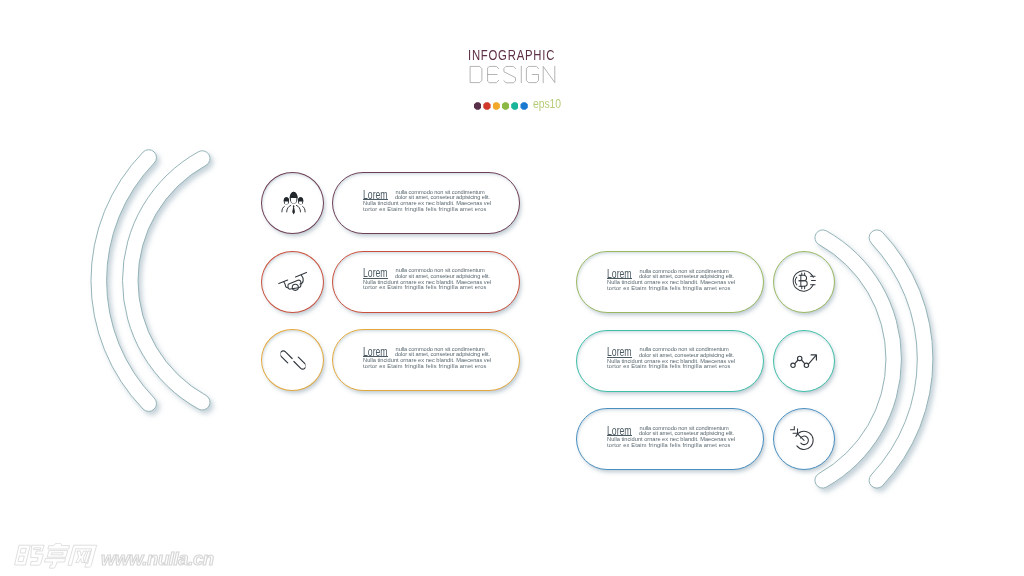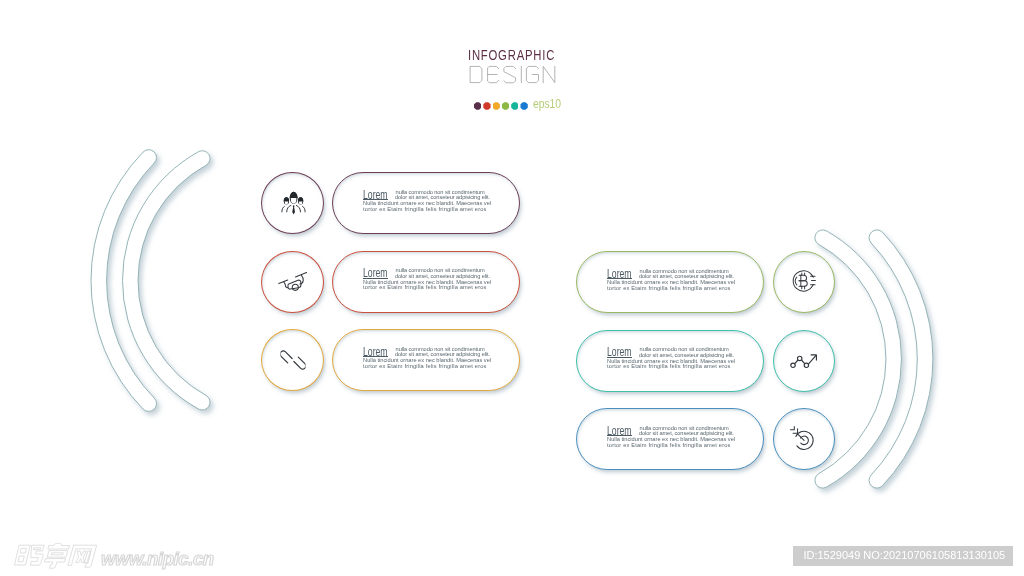--- a/index.html
+++ b/index.html
@@ -306,18 +306,15 @@
         <path d="M38.0 3.6 C38.6 2.2 39.6 1.4 41.2 1.4 H43.6 C45.0 1.4 45.8 2.2 46.0 3.6 H54.0 L53.6 7.0 H32.8 L33.2 3.6 Z"></path>
         <path d="M34.2 8.6 H53.0 L52.2 15.2 H33.4 Z"></path>
         <path d="M37.2 10.8 H48.8 L48.6 12.8 H37.0 Z"></path>
         <path d="M31.8 16.6 H52.0 L51.6 20.0 H44.0 L43.2 24.4 C43.0 25.6 42.2 26.2 41.0 26.2 H37.4 L37.8 22.8 H39.4 L39.8 20.0 H31.4 Z"></path>
         <path d="M58.0 3.2 H81.0 L78.8 23.4 C78.6 24.6 77.8 25.2 76.6 25.2 H72.6 L73.0 21.6 H75.0 L76.6 6.8 H60.8 L59.0 23.4 H55.4 Z"></path>
         <path d="M62.4 9.0 L65.4 9.0 L67.4 14.0 L69.0 9.0 H71.8 L69.6 15.6 L71.4 20.6 H68.6 L67.2 16.6 L65.6 20.6 H62.8 L64.8 15.2 Z"></path>
         <path d="M73.2 9.0 H75.8 L74.0 20.6 H71.4 Z"></path>
       </g>
     </svg>
   </div>
-  <div class="wm-url">www.nipic.cn</div>
-  <div class="idbar">
-    <span>ID:1529049 NO:20210706105813130105</span>
-  </div>
+  <div class="wm-url">www.nulla.cn</div>
 
 </div>
 
 </body></html>

